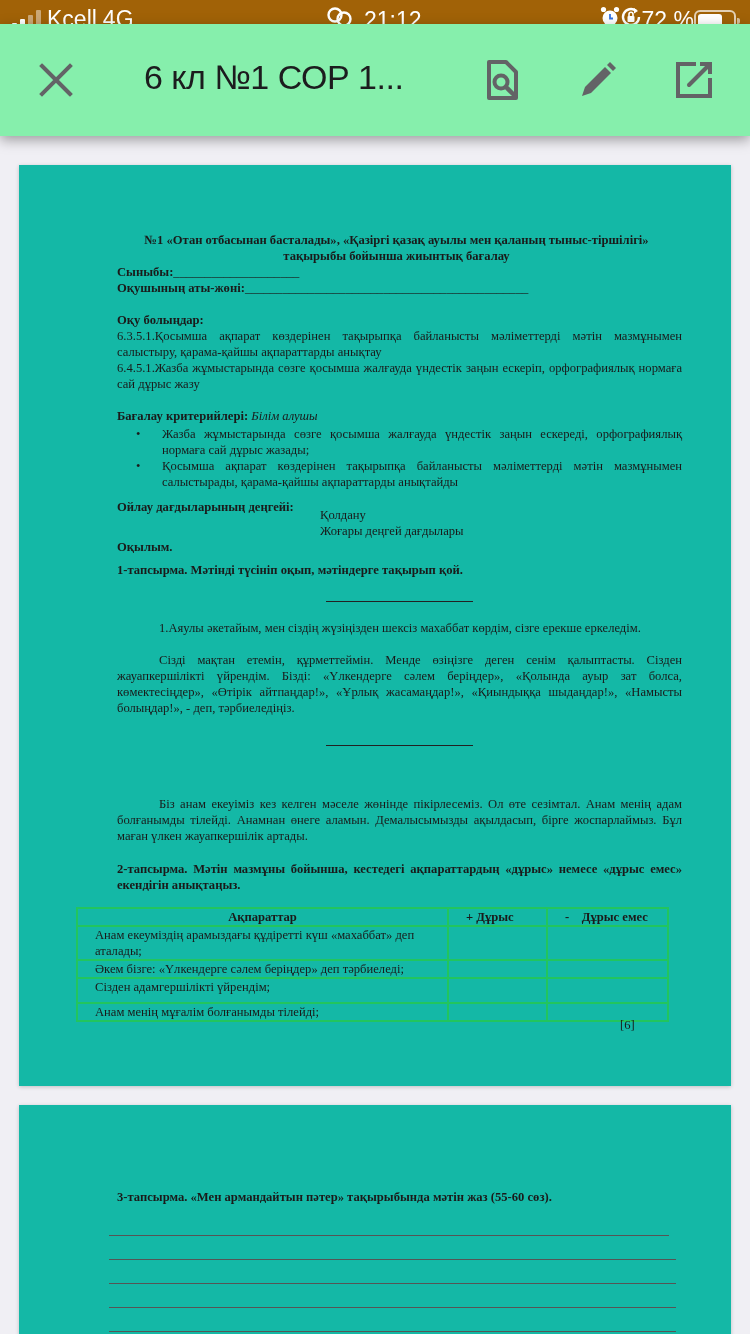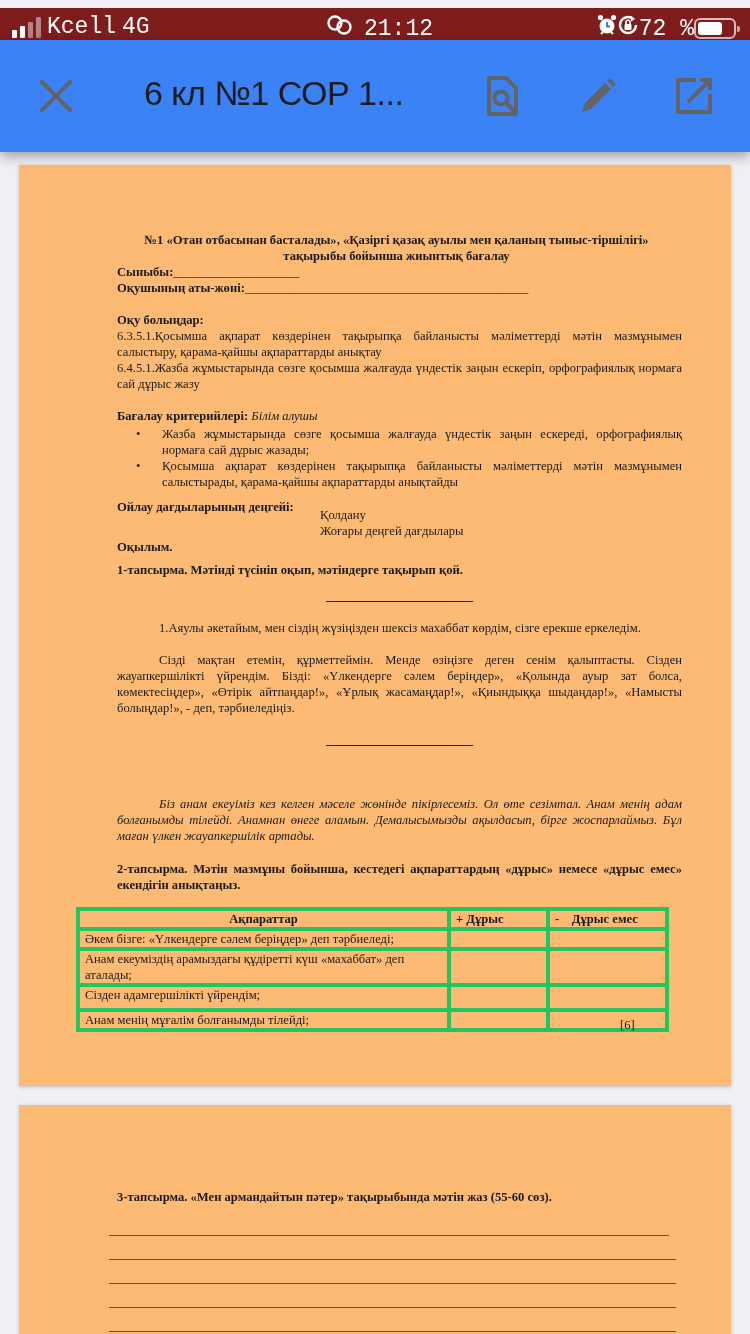--- a/index.html
+++ b/index.html
@@ -1,64 +1,64 @@
 <!DOCTYPE html>
 <html><head>
 <meta charset="utf-8">
 <style>
   * { box-sizing: border-box; margin: 0; padding: 0; }
   html, body { width: 750px; height: 1334px; overflow: hidden; background: #f0eff4; }
   body { position: relative; font-family: "Liberation Sans", sans-serif; }
 
   
-  .statusbar { position: absolute; left: 0; top: 8px; width: 750px; height: 40px; background: #7f1d1d; color: #fff;
-    font-family: Liberation Mono, monospace; font-size: 23px; }
+  .statusbar { position: absolute; left: 0; top: 0; width: 750px; height: 40px; background: #a16207; color: #fff;
+    font-family: Liberation Sans, sans-serif; font-size: 23px; }
   .sb-left { position: absolute; left: 12px; top: 6px; display: flex; align-items: center; gap: 6px; }
   .signal { display: flex; align-items: flex-end; gap: 3px; height: 22px; }
   .signal span { display: block; width: 5px; background: #fff; border-radius: 1px; }
   .signal span.dim { background: rgba(255,255,255,0.45); }
   .sb-center { position: absolute; left: 326px; top: 6px; display: flex; align-items: center; gap: 10px; text-align: center; }
   .sb-right { position: absolute; right: 14px; top: 6px; display: flex; align-items: center; }
   .battery { width: 42px; height: 21px; border: 2px solid rgba(255,255,255,0.7); border-radius: 6px; position: relative; }
   .battery .fill { position: absolute; left: 2px; top: 2px; bottom: 2px; background: #fff; border-radius: 3px; }
   .battery::after { content: ""; position: absolute; right: -6px; top: 6px; width: 3px; height: 6px; background: rgba(255,255,255,0.6); border-radius: 0 2px 2px 0; }
 
   
-  .toolbar { position: absolute; left: 0; top: 40px; width: 750px; height: 112px; background: #3b82f6;
+  .toolbar { position: absolute; left: 0; top: 24px; width: 750px; height: 112px; background: #86efac;
     box-shadow: 0 4px 12px rgba(0,0,0,0.35); z-index: 2; }
   .tb-close { position: absolute; left: 36px; top: 36px; width: 40px; height: 40px; cursor: pointer; }
   .tb-title { position: absolute; left: 144px; top: 34px; font-size: 34px; color: #1c1c1e; letter-spacing: -0.5px;
     white-space: nowrap; }
   .tb-btn { position: absolute; top: 32px; width: 48px; height: 48px; cursor: pointer; }
   .tb-find { left: 478px; }
   .tb-edit { left: 574px; }
   .tb-open { left: 670px; }
 
   
-  .page { position: absolute; left: 19px; width: 712px; background: #fdba74; box-shadow: 0 1px 4px rgba(0,0,0,0.2); }
+  .page { position: absolute; left: 19px; width: 712px; background: #14b8a6; box-shadow: 0 1px 4px rgba(0,0,0,0.2); }
   .page1 { top: 165px; height: 921px; }
   .page2 { top: 1105px; height: 260px; }
 
   .doc { font-family: "Liberation Serif", serif; color: #1a1a1a; font-size: 12.6px; line-height: 16px; }
   .abs { position: absolute; }
   .b { font-weight: bold; }
   .i { font-style: italic; }
   .center { text-align: center; }
   .just { text-align: justify; text-align-last: left; }
   .indent { text-indent: 42px; }
 
   .bullet-list { list-style: none; }
   .bullet-list li { position: relative; padding-left: 0; }
   .bullet-list li::before { content: "•"; position: absolute; left: -26px; top: 0; }
 
   .sepline { position: absolute; height: 1px; background: #222; }
 
   table.info { position: absolute; left: 57px; top: 742px; width: 593px; border-collapse: collapse;
     font-family: "Liberation Serif", serif; font-size: 12.6px; color: #1a1a1a; }
-  table.info th, table.info td { border: 4px solid #22c55e; padding: 0 5px; vertical-align: top; line-height: 16px; }
+  table.info th, table.info td { border: 2px solid #22c55e; padding: 0 17px; vertical-align: top; line-height: 16px; }
   table.info th { font-weight: bold; }
   table.info td.col-a { width: 371px; }
   table.info td.col-b { width: 99px; }
   .writeline { position: absolute; height: 1px; background: #555; }
 </style>
 </head>
 <body>
 
 <div class="statusbar">
   <div class="sb-left">
@@ -166,40 +166,40 @@
   <div class="abs b" style="left:98px; top:374px;">Оқылым.</div>
   <div class="abs b" style="left:98px; top:390px;margin-top:7px;">1-тапсырма. Мәтінді түсініп оқып, мәтіндерге тақырып қой.</div>
 
   <div class="sepline" style="left:307px; top:436px; width:147px;"></div>
 
   <div class="abs just indent" style="left:98px; top:455px; width:565px;">1.Аяулы әкетайым, мен сіздің жүзіңізден шексіз махаббат көрдім, сізге ерекше еркеледім.</div>
   <div class="abs just indent" style="left:98px; top:487px; width:565px;">Сізді мақтан етемін, құрметтеймін. Менде өзіңізге деген сенім қалыптасты. Сізден жауапкершілікті үйрендім. Бізді: «Үлкендерге сәлем беріңдер», «Қолында ауыр зат болса, көмектесіңдер», «Өтірік айтпаңдар!», «Ұрлық жасамаңдар!», «Қиындыққа шыдаңдар!», «Намысты болыңдар!», - деп, тәрбиеледіңіз.</div>
 
   <div class="sepline" style="left:307px; top:580px; width:147px;"></div>
 
-  <div class="abs just indent" style="left:98px; top:631px; width:565px;font-style:italic;">Біз анам екеуіміз кез келген мәселе жөнінде пікірлесеміз. Ол өте сезімтал. Анам менің адам болғанымды тілейді. Анамнан өнеге аламын. Демалысымызды ақылдасып, бірге жоспарлаймыз. Бұл маған үлкен жауапкершілік артады.</div>
+  <div class="abs just indent" style="left:98px; top:631px; width:565px;">Біз анам екеуіміз кез келген мәселе жөнінде пікірлесеміз. Ол өте сезімтал. Анам менің адам болғанымды тілейді. Анамнан өнеге аламын. Демалысымызды ақылдасып, бірге жоспарлаймыз. Бұл маған үлкен жауапкершілік артады.</div>
 
   <div class="abs b just" style="left:98px; top:696px; width:565px;">2-тапсырма. Мәтін мазмұны бойынша, кестедегі ақпараттардың «дұрыс» немесе «дұрыс емес» екендігін анықтаңыз.</div>
 
   <table class="info">
     <thead>
       <tr>
         <th class="center">Ақпараттар</th>
         <th style="text-align:left">+ Дұрыс</th>
         <th style="text-align:left; white-space:pre">-    Дұрыс емес</th>
       </tr>
     </thead>
     <tbody>
       <tr>
+        <td class="col-a">Анам екеуміздің арамыздағы құдіретті күш «махаббат» деп аталады;</td>
+        <td class="col-b"></td>
+        <td></td>
+      </tr>
+      <tr>
         <td class="col-a">Әкем бізге: «Үлкендерге сәлем беріңдер» деп тәрбиеледі;</td>
-        <td class="col-b"></td>
-        <td></td>
-      </tr>
-      <tr>
-        <td class="col-a">Анам екеуміздің арамыздағы құдіретті күш «махаббат» деп аталады;</td>
         <td class="col-b"></td>
         <td></td>
       </tr>
       <tr>
         <td class="col-a" style="height:25px">Сізден адамгершілікті үйрендім;</td>
         <td class="col-b"></td>
         <td></td>
       </tr>
       <tr>
         <td class="col-a">Анам менің мұғалім болғанымды тілейді;</td>

